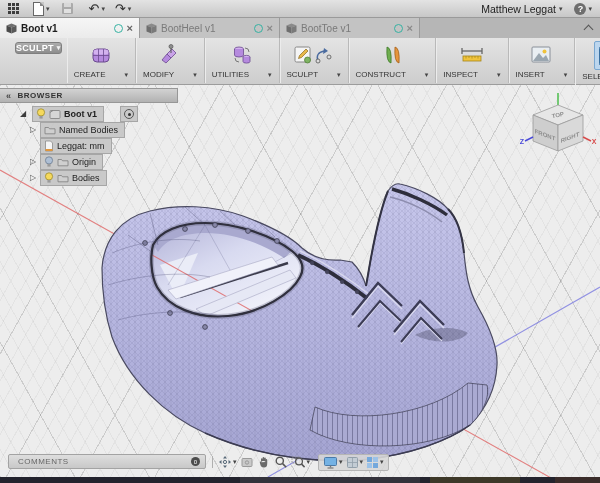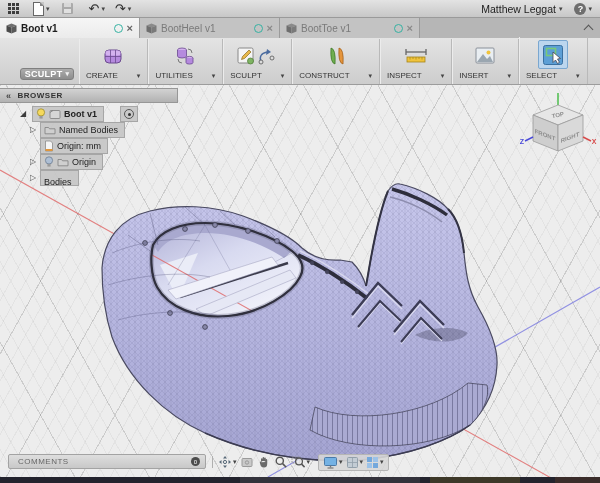--- a/index.html
+++ b/index.html
@@ -35,21 +35,21 @@
   .tab.active .lbl{color:#1c1c1c;font-weight:bold;}
   .sync{width:7px;height:7px;border:1.5px solid #35b2a2;border-radius:50%;}
   .closex{font-size:11px;color:#8a8a8a;font-weight:bold;line-height:10px;}
   .tab.active .closex{color:#666;}
   .cubeglyph{flex:none;}
   .tabchev{position:absolute;right:8px;top:6px;width:7px;height:7px;}
   .tabchev:before{content:"";position:absolute;left:0;top:2px;width:6px;height:6px;border-left:1.5px solid #555;
     border-top:1.5px solid #555;transform:rotate(45deg);}
   
   .ribbon{position:absolute;left:0;top:38px;width:600px;height:47px;background:linear-gradient(#e4e4e4,#cdcdcd);
-    border-bottom:1px solid #9c9c9c;display:flex;align-items:flex-end;box-sizing:border-box;padding-left:4px;}
+    border-bottom:1px solid #9c9c9c;display:flex;align-items:flex-start;box-sizing:border-box;padding-left:4px;}
   .grip{width:5px;margin:14px 2px;border-left:1px solid #aeaeae;border-right:1px solid #f2f2f2;}
   .sculptbtn{margin:4px 5px;width:52px;border-radius:3px;background:linear-gradient(#adadad,#8d8d8d);
     border:1px solid #7f7f7f;color:#fff;font-size:9px;font-weight:bold;display:flex;align-items:center;
     justify-content:center;gap:3px;letter-spacing:.3px;}
   .rgroup{display:flex;flex-direction:column;align-items:center;justify-content:flex-end;
     padding:3px 7px 4px;border-right:1px solid #b9b9b9;box-shadow:1px 0 0 #ececec inset;}
   .rgroup.sel .icwrap{background:#bcd6ee;border:1px solid #7aa7d0;border-radius:2px;}
   .icwrap{height:27px;display:flex;align-items:center;justify-content:center;padding:0 2px;}
   .rlabel{font-size:8px;color:#333;margin-top:2px;display:flex;align-items:center;gap:19px;white-space:nowrap;}
   
@@ -179,20 +179,34 @@
       <rect x="4.5" y="6.5" width="15" height="5" rx="3" fill="#d3b2ef"></rect>
       <path d="M9.5 6 V19 M14.5 6 V19 M4 12.5 H20" stroke="#6b4a8f" stroke-width="0.8" fill="none"></path>
     </svg>
       </span>
     <span class="rlabel">
         <span>CREATE</span>
         <span class="caret">▾</span>
       </span>
   </div>
 
+  <div class="rgroup">
+    <span class="icwrap">
+        <svg width="24" height="24" viewBox="0 0 24 24">
+      <polygon points="4,17 9,11 13,15 8,20" fill="#b58ade" stroke="#6b4a8f" stroke-width="0.8"></polygon>
+      <polygon points="9,11 14,6 18,10 13,15" fill="#c9a3e8" stroke="#6b4a8f" stroke-width="0.8"></polygon>
+      <line x1="13" y1="10" x2="13" y2="4" stroke="#555" stroke-width="1"></line>
+      <circle cx="13" cy="3.5" r="2" fill="#8f8f8f" stroke="#555" stroke-width="0.7"></circle>
+    </svg>
+      </span>
+    <span class="rlabel">
+        <span>MODIFY</span>
+        <span class="caret">▾</span>
+      </span>
+  </div>
 
 
   <div class="rgroup">
     <span class="icwrap">
         <svg width="24" height="24" viewBox="0 0 24 24">
       <ellipse cx="9" cy="6" rx="4.5" ry="2" fill="#d3b2ef" stroke="#6b4a8f" stroke-width="0.8"></ellipse>
       <path d="M4.5 6 V12 a4.5 2 0 0 0 9 0 V6" fill="#b58ade" stroke="#6b4a8f" stroke-width="0.8"></path>
       <ellipse cx="16.5" cy="14" rx="3.5" ry="1.6" fill="#d3b2ef" stroke="#6b4a8f" stroke-width="0.8"></ellipse>
       <path d="M13 14 V18.5 a3.5 1.6 0 0 0 7 0 V14" fill="#b58ade" stroke="#6b4a8f" stroke-width="0.8"></path>
       <path d="M15 5 q4 0 4 4" fill="none" stroke="#777" stroke-width="1"></path>
@@ -415,37 +429,37 @@
         <path d="M1 2.5 h3.5 l1 1.3 H11 v5 H1 Z" fill="#cfcfcf" stroke="#7e7e7e" stroke-width="0.8"></path>
       </svg>
       <span class="rl">Named Bodies</span>
     </div>
 
     <div class="brow" style="left:40px;top:50px;">
       <svg width="10" height="12" viewBox="0 0 10 12">
         <path d="M1.5 1 h5 l2 2 v8 h-7 Z" fill="#f5f5f5" stroke="#8a8a8a" stroke-width="0.8"></path>
         <rect x="1.5" y="9" width="7" height="2" fill="#e0963c"></rect>
       </svg>
-      <span class="rl">Origin: mm</span>
+      <span class="rl">Leggat: mm</span>
     </div>
 
     <span class="exp" style="left:30px;top:69px;">▷</span>
     <div class="brow" style="left:40px;top:66px;">
       <svg width="10" height="12" viewBox="0 0 10 12">
         <circle cx="5" cy="4.4" r="3.6" fill="#aebfd4" stroke="#6e7e92" stroke-width="0.8"></circle>
         <rect x="3.4" y="8" width="3.2" height="2.6" fill="#9a9a9a"></rect>
       </svg>
       <svg width="12" height="10" viewBox="0 0 12 10">
         <path d="M1 2.5 h3.5 l1 1.3 H11 v5 H1 Z" fill="#cfcfcf" stroke="#7e7e7e" stroke-width="0.8"></path>
       </svg>
       <span class="rl">Origin</span>
     </div>
 
     <span class="exp" style="left:30px;top:85px;">▷</span>
-    <div class="brow" style="left:40px;top:82px;flex-direction:column;">
+    <div class="brow" style="left:40px;top:82px;">
       <svg width="10" height="12" viewBox="0 0 10 12">
         <circle cx="5" cy="4.4" r="3.6" fill="#f5d95c" stroke="#9a8a30" stroke-width="0.8"></circle>
         <rect x="3.4" y="8" width="3.2" height="2.6" fill="#9a9a9a"></rect>
       </svg>
       <svg width="12" height="10" viewBox="0 0 12 10">
         <path d="M1 2.5 h3.5 l1 1.3 H11 v5 H1 Z" fill="#cfcfcf" stroke="#7e7e7e" stroke-width="0.8"></path>
       </svg>
       <span class="rl">Bodies</span>
     </div>
   </div>

